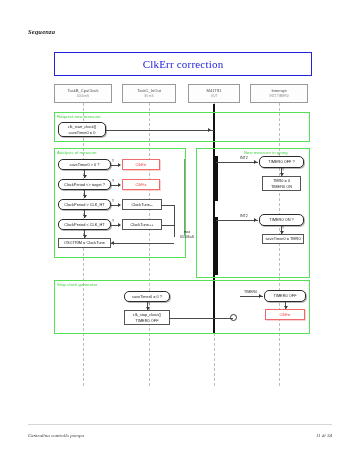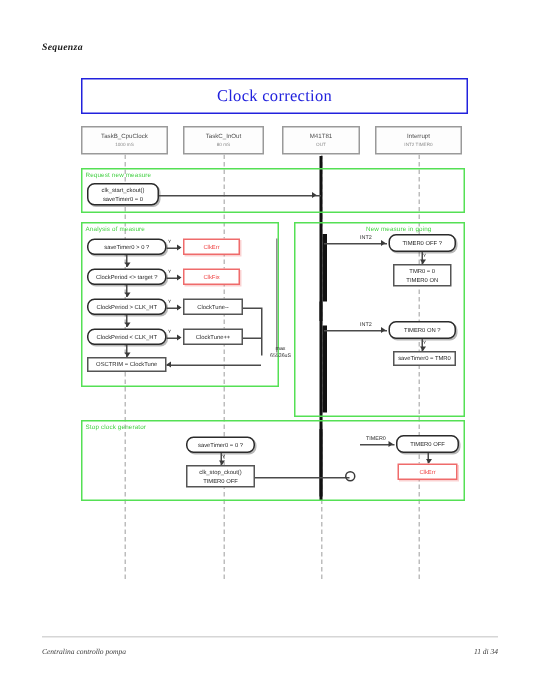--- a/index.html
+++ b/index.html
@@ -128,21 +128,21 @@
 </head>
 <body>
 
 <div class="page">
 
   <div class="doc-label">Sequenza</div>
 
   <div class="canvas">
 
     <div class="title-banner">
-      <span>Clock correction</span>
+      <span>ClkErr correction</span>
     </div>
 
     <div class="lane-head" style="left:6px;top:38px;width:58px;">
       <div class="lh-name">TaskB_CpuClock</div>
       <div class="lh-sub">1000 mS</div>
     </div>
     <div class="lane-head" style="left:74px;top:38px;width:54px;">
       <div class="lh-name">TaskC_InOut</div>
       <div class="lh-sub">80 mS</div>
     </div>

